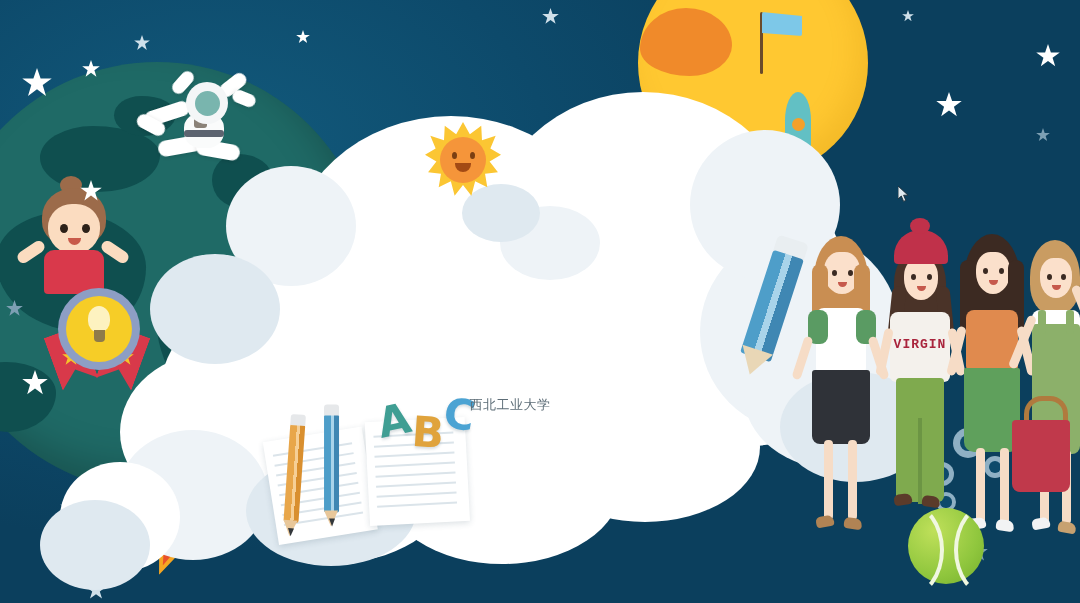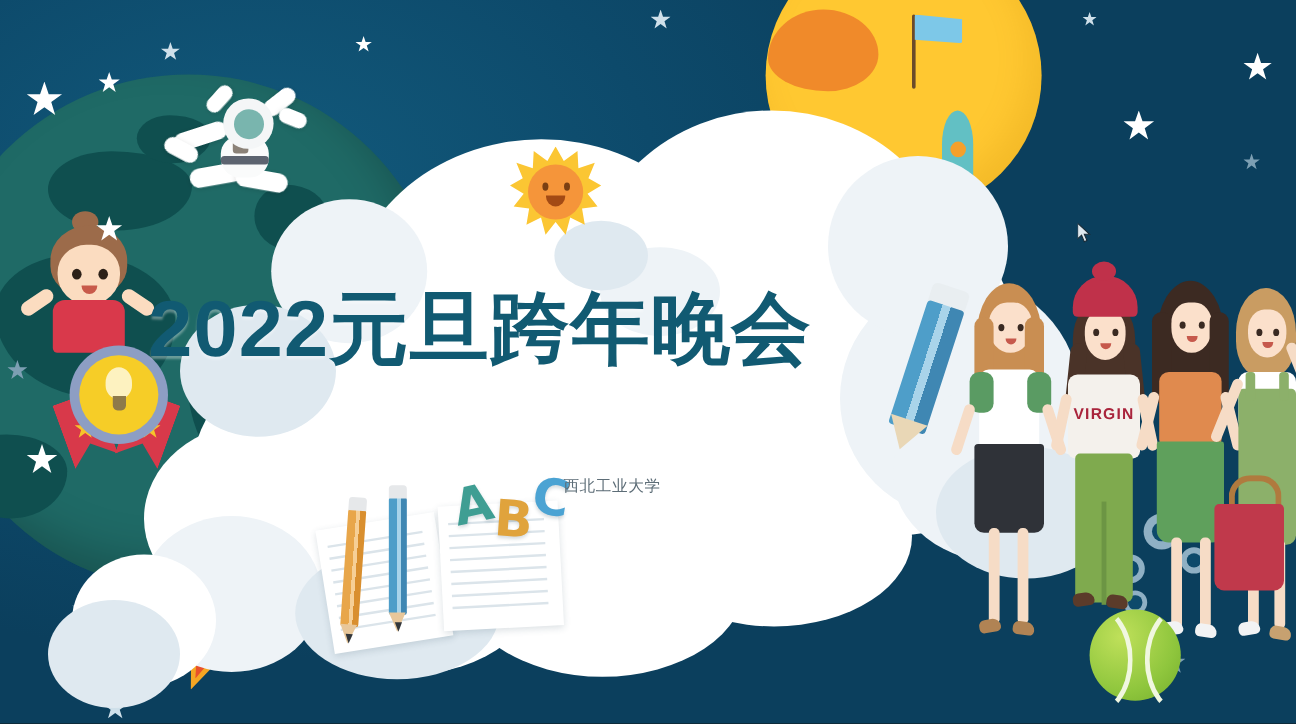--- a/index.html
+++ b/index.html
@@ -240,21 +240,21 @@
     position: absolute; top: -10px; left: 0; width: 15px; height: 11px;
     background: #e6e8ea; border-radius: 3px 3px 0 0;
   }
   .abc {
     position: absolute; font-weight: 800; font-size: 42px;
     font-family: "DejaVu Sans", "Liberation Sans", sans-serif;
     text-shadow: 0 2px 3px rgba(30,60,80,.18);
   }
 
   
-  .girl { position: absolute; }
+  .girl { position: absolute; font-family: Liberation Mono, monospace; }
   .g-hair { position: absolute; border-radius: 50% 50% 40% 40%; }
   .g-face { position: absolute; border-radius: 44% 44% 52% 52%; background: #fbe0cb; }
   .g-eye { position: absolute; width: 5px; height: 6px; border-radius: 50%; background: #3a2a22; }
   .g-mouth { position: absolute; width: 9px; height: 5px; border-radius: 0 0 6px 6px; background: #c6594c; }
   .g-top { position: absolute; border-radius: 8px 8px 6px 6px; }
   .g-bottom { position: absolute; }
   .g-leg { position: absolute; width: 9px; background: #f6dcc6; border-radius: 4px; }
   .g-shoe { position: absolute; width: 18px; height: 11px; border-radius: 5px 7px 4px 4px; }
   .g-arm { position: absolute; width: 9px; border-radius: 5px; background: #f6dcc6; }
 
@@ -590,21 +590,20 @@
 
   <div id="bag-handle"></div>
   <div id="bag-body"></div>
 
   <div class="layer" id="tennis">
     <div class="seam" style="left:-36px; top:-6px; width:64px; height:88px; border-color:transparent #f0f7e0 transparent transparent;"></div>
     <div class="seam" style="left:46px; top:-6px; width:64px; height:88px; border-color:transparent transparent transparent #f0f7e0;"></div>
   </div>
 
   <div class="layer" id="textblock">
-    <div id="title-line2">2022元旦跨年晚会</div>
   </div>
 
   <div id="subblock">
     <div class="sub-line" id="sub-univ">西北工业大学</div>
   </div>
 
   <svg class="layer" id="cursor" viewBox="0 0 12 17">
     <path d="M0 0 L0 13 L3.3 10 L5.6 15.4 L7.8 14.4 L5.6 9.2 L10 9.2 Z" fill="#dfe9ef" stroke="#1b2b36" stroke-width="0.9"></path>
   </svg>
 

